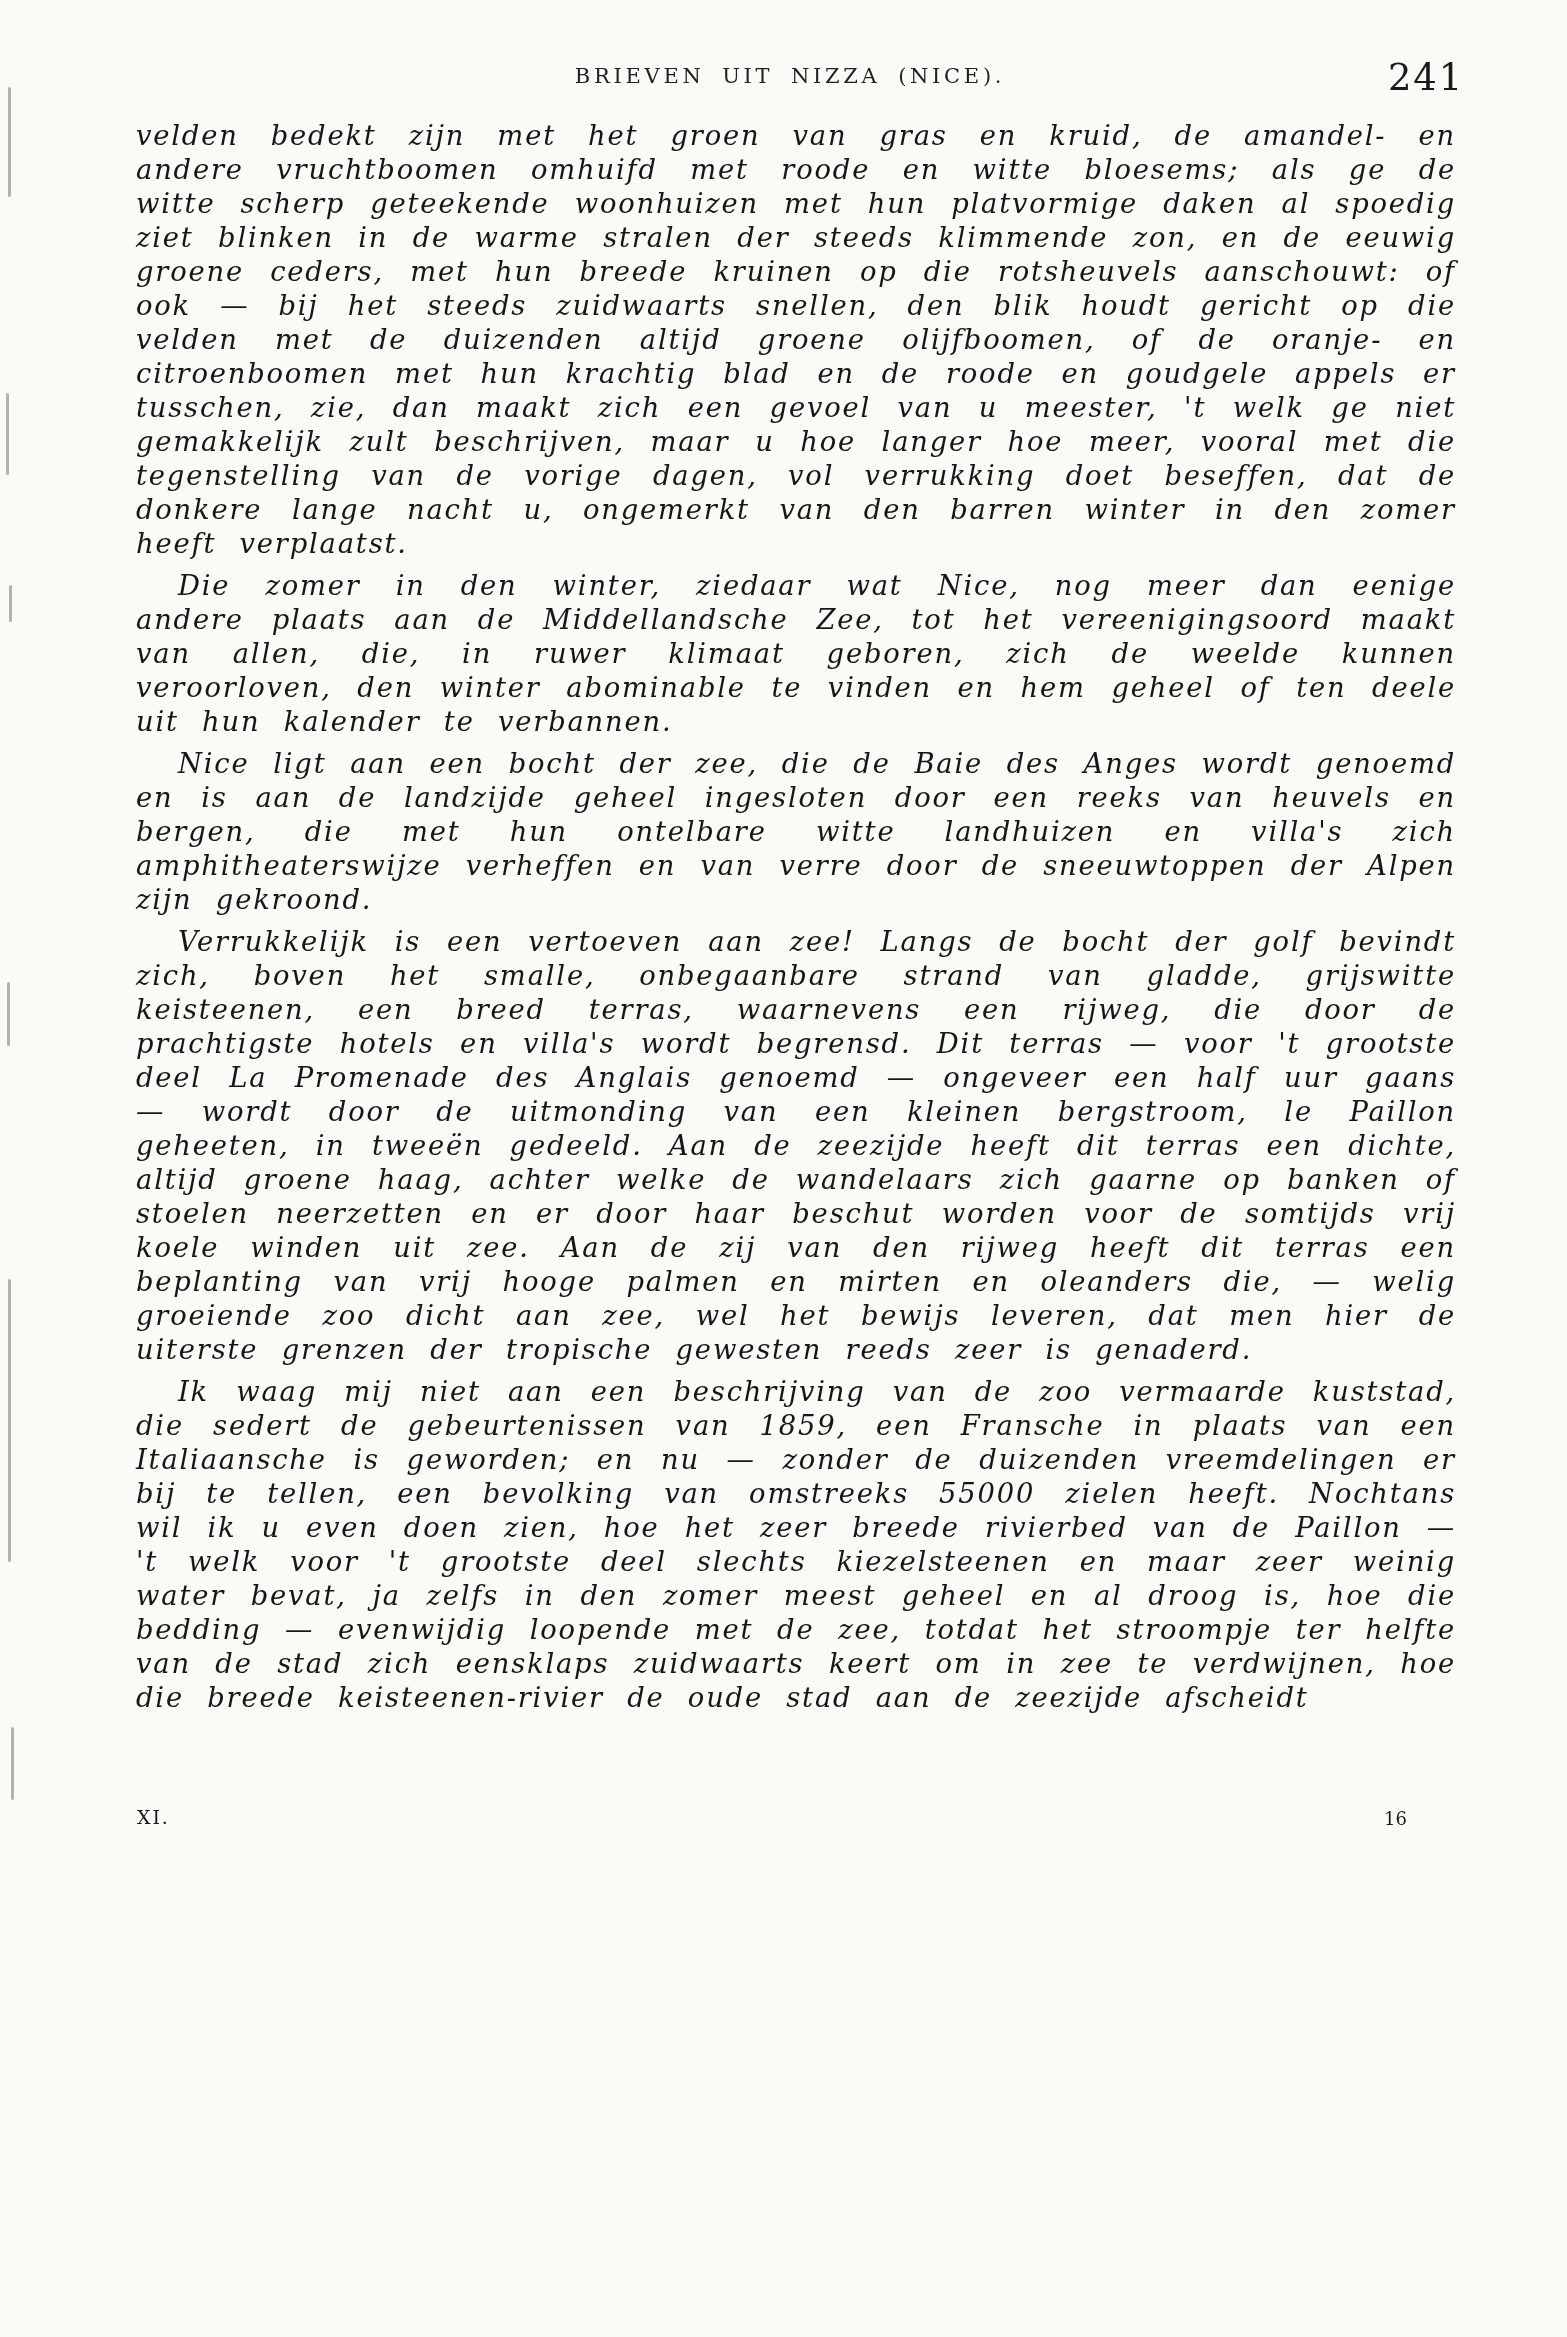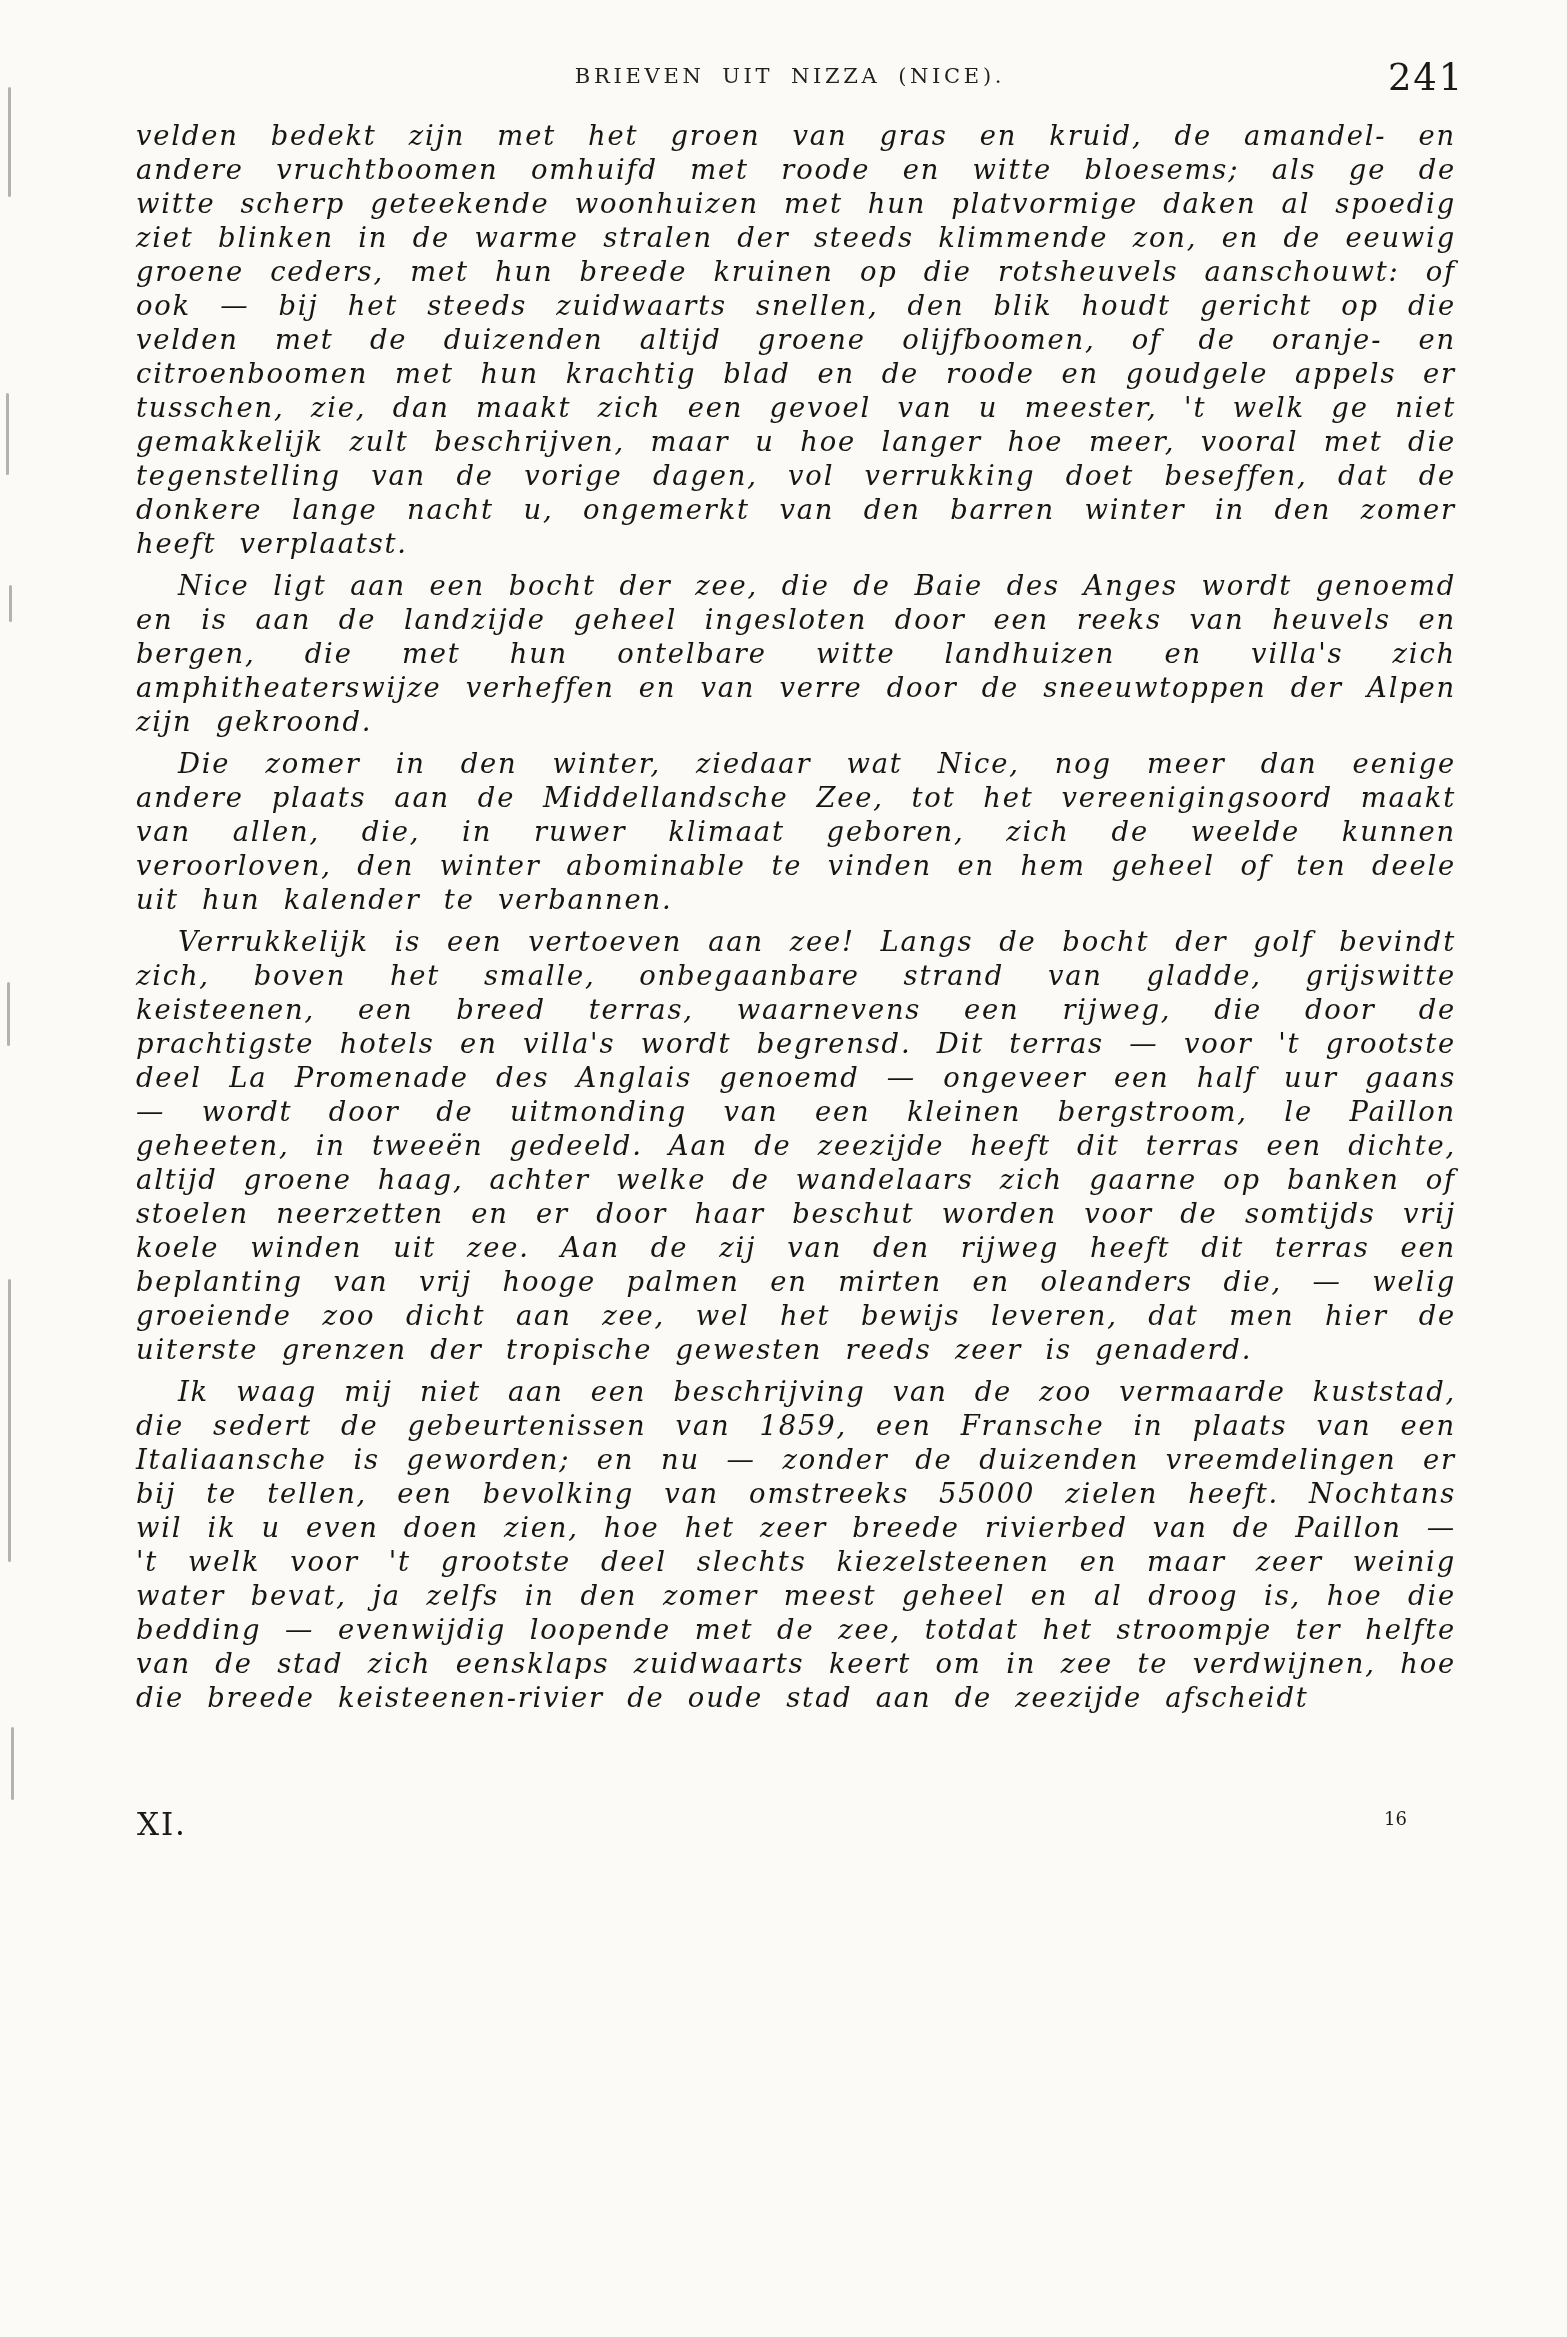--- a/index.html
+++ b/index.html
@@ -72,21 +72,21 @@
     position: absolute;
     top: 1802px;
     left: 128px;
     width: 1336px;
     height: 37px;
   }
   .volume-mark {
     position: absolute;
     left: 9.1px;
     top: 3.7px;
-    font-size: 31px;
+    font-size: 19px;
     letter-spacing: 1.8px;
   }
   .sheet-number {
     position: absolute;
     right: 57px;
     top: 5.5px;
     font-size: 18px;
   }
   
   .edge-artifact {
@@ -116,22 +116,22 @@
     <div class="edge-artifact ea-6"></div>
   </div>
 
   <header class="running-head">
     <div class="running-title">BRIEVEN UIT NIZZA (NICE).</div>
     <div class="page-number">241</div>
   </header>
 
   <main class="text-block">
     <p class="para no-indent">velden bedekt zijn met het groen van gras en kruid, de amandel- en andere vruchtboomen omhuifd met roode en witte bloesems; als ge de witte scherp geteekende woonhuizen met hun platvormige daken al spoedig ziet blinken in de warme stralen der steeds klimmende zon, en de eeuwig groene ceders, met hun breede kruinen op die rotsheuvels aanschouwt: of ook — bij het steeds zuidwaarts snellen, den blik houdt gericht op die velden met de duizenden altijd groene olijfboomen, of de oranje- en citroenboomen met hun krachtig blad en de roode en goudgele appels er tusschen, zie, dan maakt zich een gevoel van u meester, 't welk ge niet gemakkelijk zult beschrijven, maar u hoe langer hoe meer, vooral met die tegenstelling van de vorige dagen, vol verrukking doet beseffen, dat de donkere lange nacht u, ongemerkt van den barren winter in den zomer heeft verplaatst.</p>
+    <p class="para">Die zomer in den winter, ziedaar wat Nice, nog meer dan eenige andere plaats aan de Middellandsche Zee, tot het vereenigingsoord maakt van allen, die, in ruwer klimaat geboren, zich de weelde kunnen veroorloven, den winter abominable te vinden en hem geheel of ten deele uit hun kalender te verbannen.</p>
     <p class="para">Nice ligt aan een bocht der zee, die de Baie des Anges wordt genoemd en is aan de landzijde geheel ingesloten door een reeks van heuvels en bergen, die met hun ontelbare witte landhuizen en villa's zich amphitheaterswijze verheffen en van verre door de sneeuwtoppen der Alpen zijn gekroond.</p>
-    <p class="para">Die zomer in den winter, ziedaar wat Nice, nog meer dan eenige andere plaats aan de Middellandsche Zee, tot het vereenigingsoord maakt van allen, die, in ruwer klimaat geboren, zich de weelde kunnen veroorloven, den winter abominable te vinden en hem geheel of ten deele uit hun kalender te verbannen.</p>
     <p class="para">Verrukkelijk is een vertoeven aan zee! Langs de bocht der golf bevindt zich, boven het smalle, onbegaanbare strand van gladde, grijswitte keisteenen, een breed terras, waarnevens een rijweg, die door de prachtigste hotels en villa's wordt begrensd. Dit terras — voor 't grootste deel La Promenade des Anglais genoemd — ongeveer een half uur gaans — wordt door de uitmonding van een kleinen bergstroom, le Paillon geheeten, in tweeën gedeeld. Aan de zeezijde heeft dit terras een dichte, altijd groene haag, achter welke de wandelaars zich gaarne op banken of stoelen neerzetten en er door haar beschut worden voor de somtijds vrij koele winden uit zee. Aan de zij van den rijweg heeft dit terras een beplanting van vrij hooge palmen en mirten en oleanders die, — welig groeiende zoo dicht aan zee, wel het bewijs leveren, dat men hier de uiterste grenzen der tropische gewesten reeds zeer is genaderd.</p>
     <p class="para">Ik waag mij niet aan een beschrijving van de zoo vermaarde kuststad, die sedert de gebeurtenissen van 1859, een Fransche in plaats van een Italiaansche is geworden; en nu — zonder de duizenden vreemdelingen er bij te tellen, een bevolking van omstreeks 55000 zielen heeft. Nochtans wil ik u even doen zien, hoe het zeer breede rivierbed van de Paillon — 't welk voor 't grootste deel slechts kiezelsteenen en maar zeer weinig water bevat, ja zelfs in den zomer meest geheel en al droog is, hoe die bedding — evenwijdig loopende met de zee, totdat het stroompje ter helfte van de stad zich eensklaps zuidwaarts keert om in zee te verdwijnen, hoe die breede keisteenen-rivier de oude stad aan de zeezijde afscheidt</p>
   </main>
 
   <footer class="page-footer">
     <span class="volume-mark">XI.</span>
     <span class="sheet-number">16</span>
   </footer>
 
 </div>

